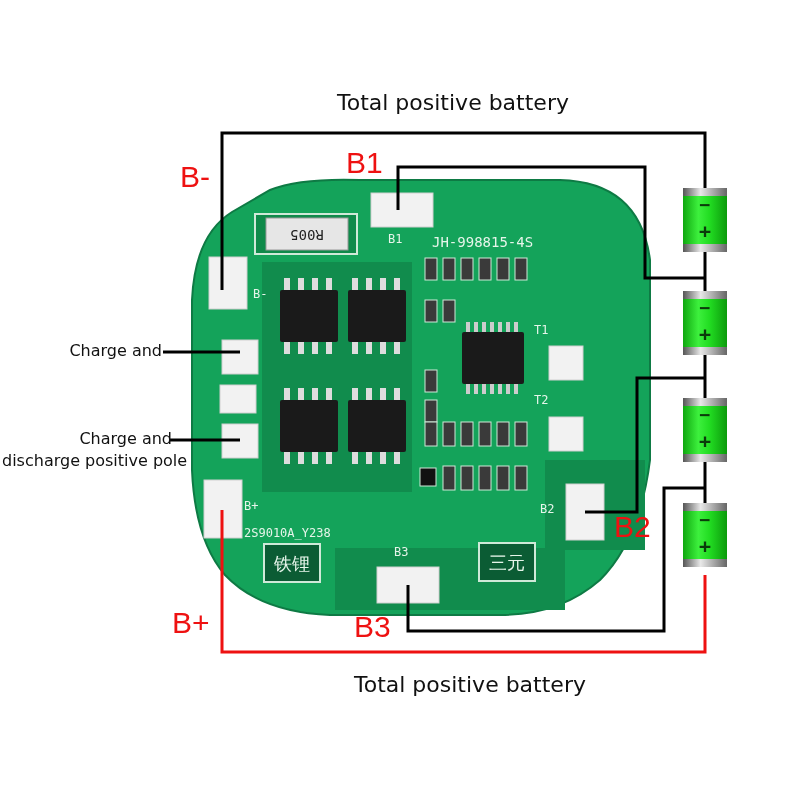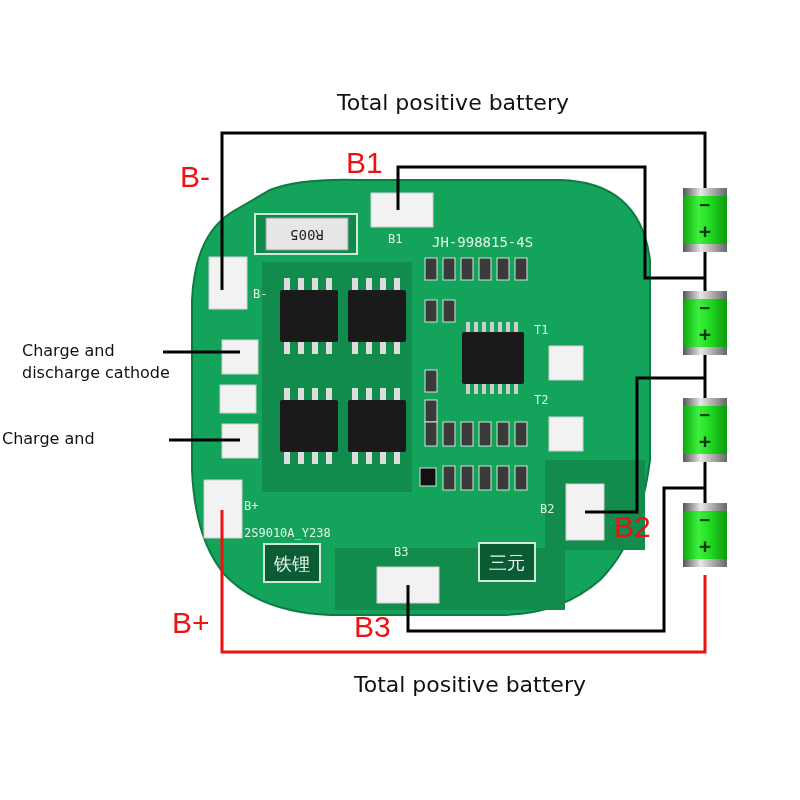--- a/index.html
+++ b/index.html
@@ -1,20 +1,20 @@
 <!DOCTYPE html>
 <html><head>
 <meta charset="utf-8">
 <style>
   html, body { margin: 0; padding: 0; background: #ffffff; }
   body { width: 800px; height: 800px; position: relative; overflow: hidden; font-family: "DejaVu Sans", sans-serif; }
   .abs { position: absolute; }
   .title-text { font-size: 22px; color: #111; white-space: nowrap; }
   .red-label { font-size: 30px; color: #ee1111; font-family: "Liberation Sans", sans-serif; white-space: nowrap; }
-  .side-label { font-size: 16px; color: #111; text-align: left; line-height: 22px; white-space: nowrap; }
+  .side-label { font-size: 16px; color: #111; text-align: right; line-height: 22px; white-space: nowrap; }
   svg text { font-family: "DejaVu Sans Mono", monospace; }
 </style>
 </head>
 <body>
 
 <svg class="abs" style="left:0;top:0" width="800" height="800" viewBox="0 0 800 800">
   <defs>
     <linearGradient id="batGrad" x1="0" x2="1" y1="0" y2="0">
       <stop offset="0" stop-color="#0fa70f"></stop>
       <stop offset="0.35" stop-color="#3df03d"></stop>
@@ -212,17 +212,17 @@
 <div class="abs title-text" style="left:354px;top:672px;">Total positive battery</div>
 
 <div class="abs red-label" style="left:180px;top:160px;">B-</div>
 <div class="abs red-label" style="left:346px;top:146px;">B1</div>
 <div class="abs red-label" style="left:614px;top:510px;">B2</div>
 <div class="abs red-label" style="left:354px;top:610px;">B3</div>
 <div class="abs red-label" style="left:172px;top:606px;">B+</div>
 
 <div class="abs side-label" style="left:22px;top:340px;width:140px;">
   <div>Charge and</div>
-  <div>discharge cathode</div>
 </div>
 <div class="abs side-label" style="left:2px;top:428px;width:170px;">
   <div>Charge and</div>
+  <div>discharge positive pole</div>
 </div>
 
 </body></html>

